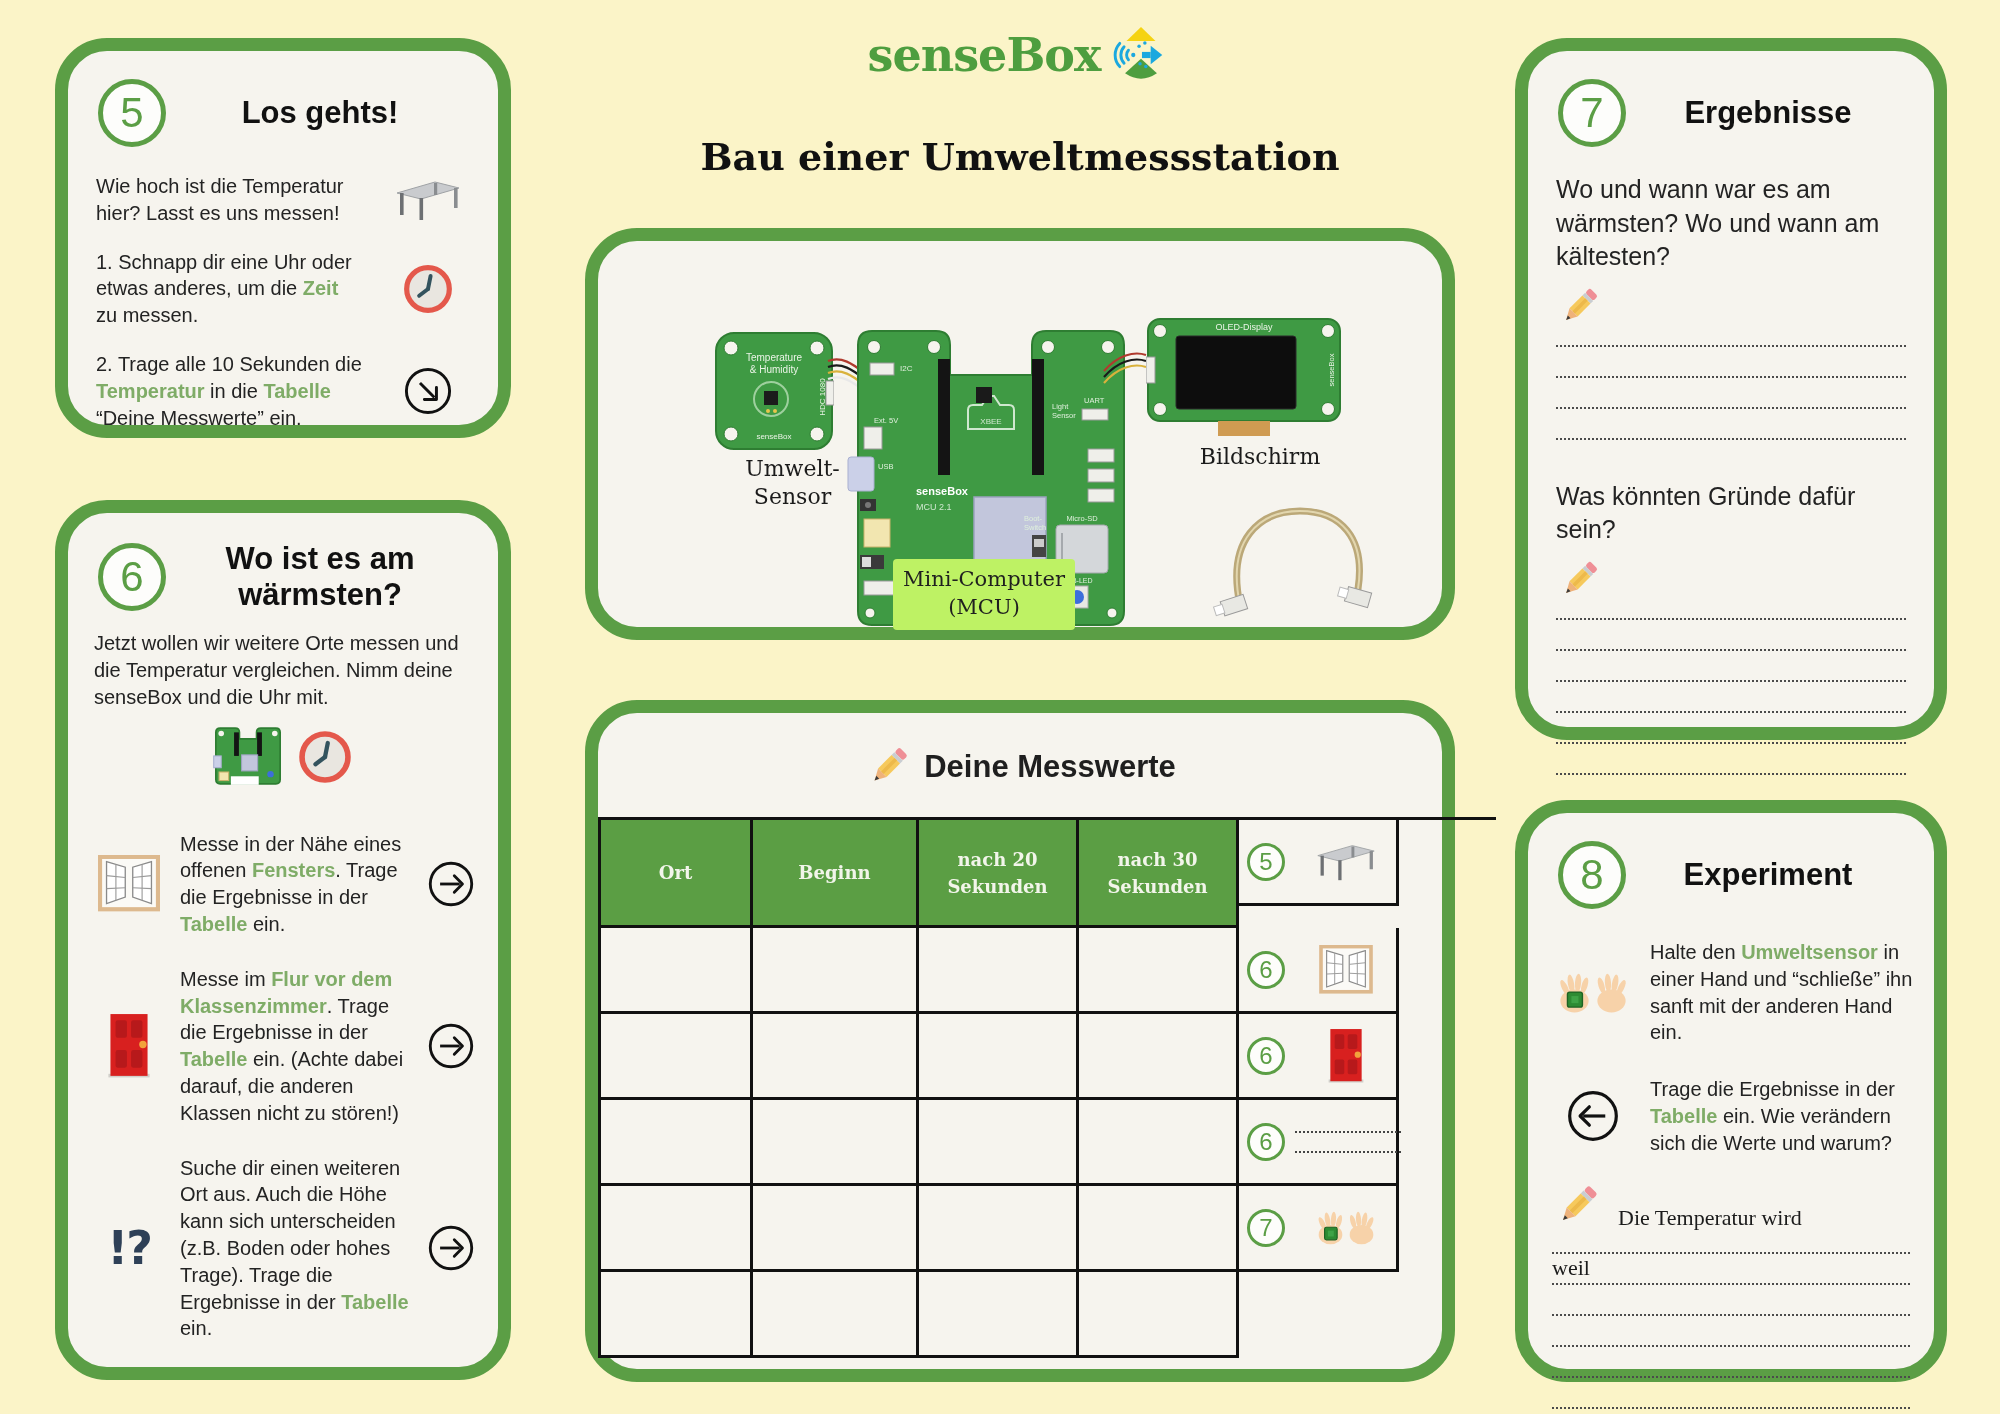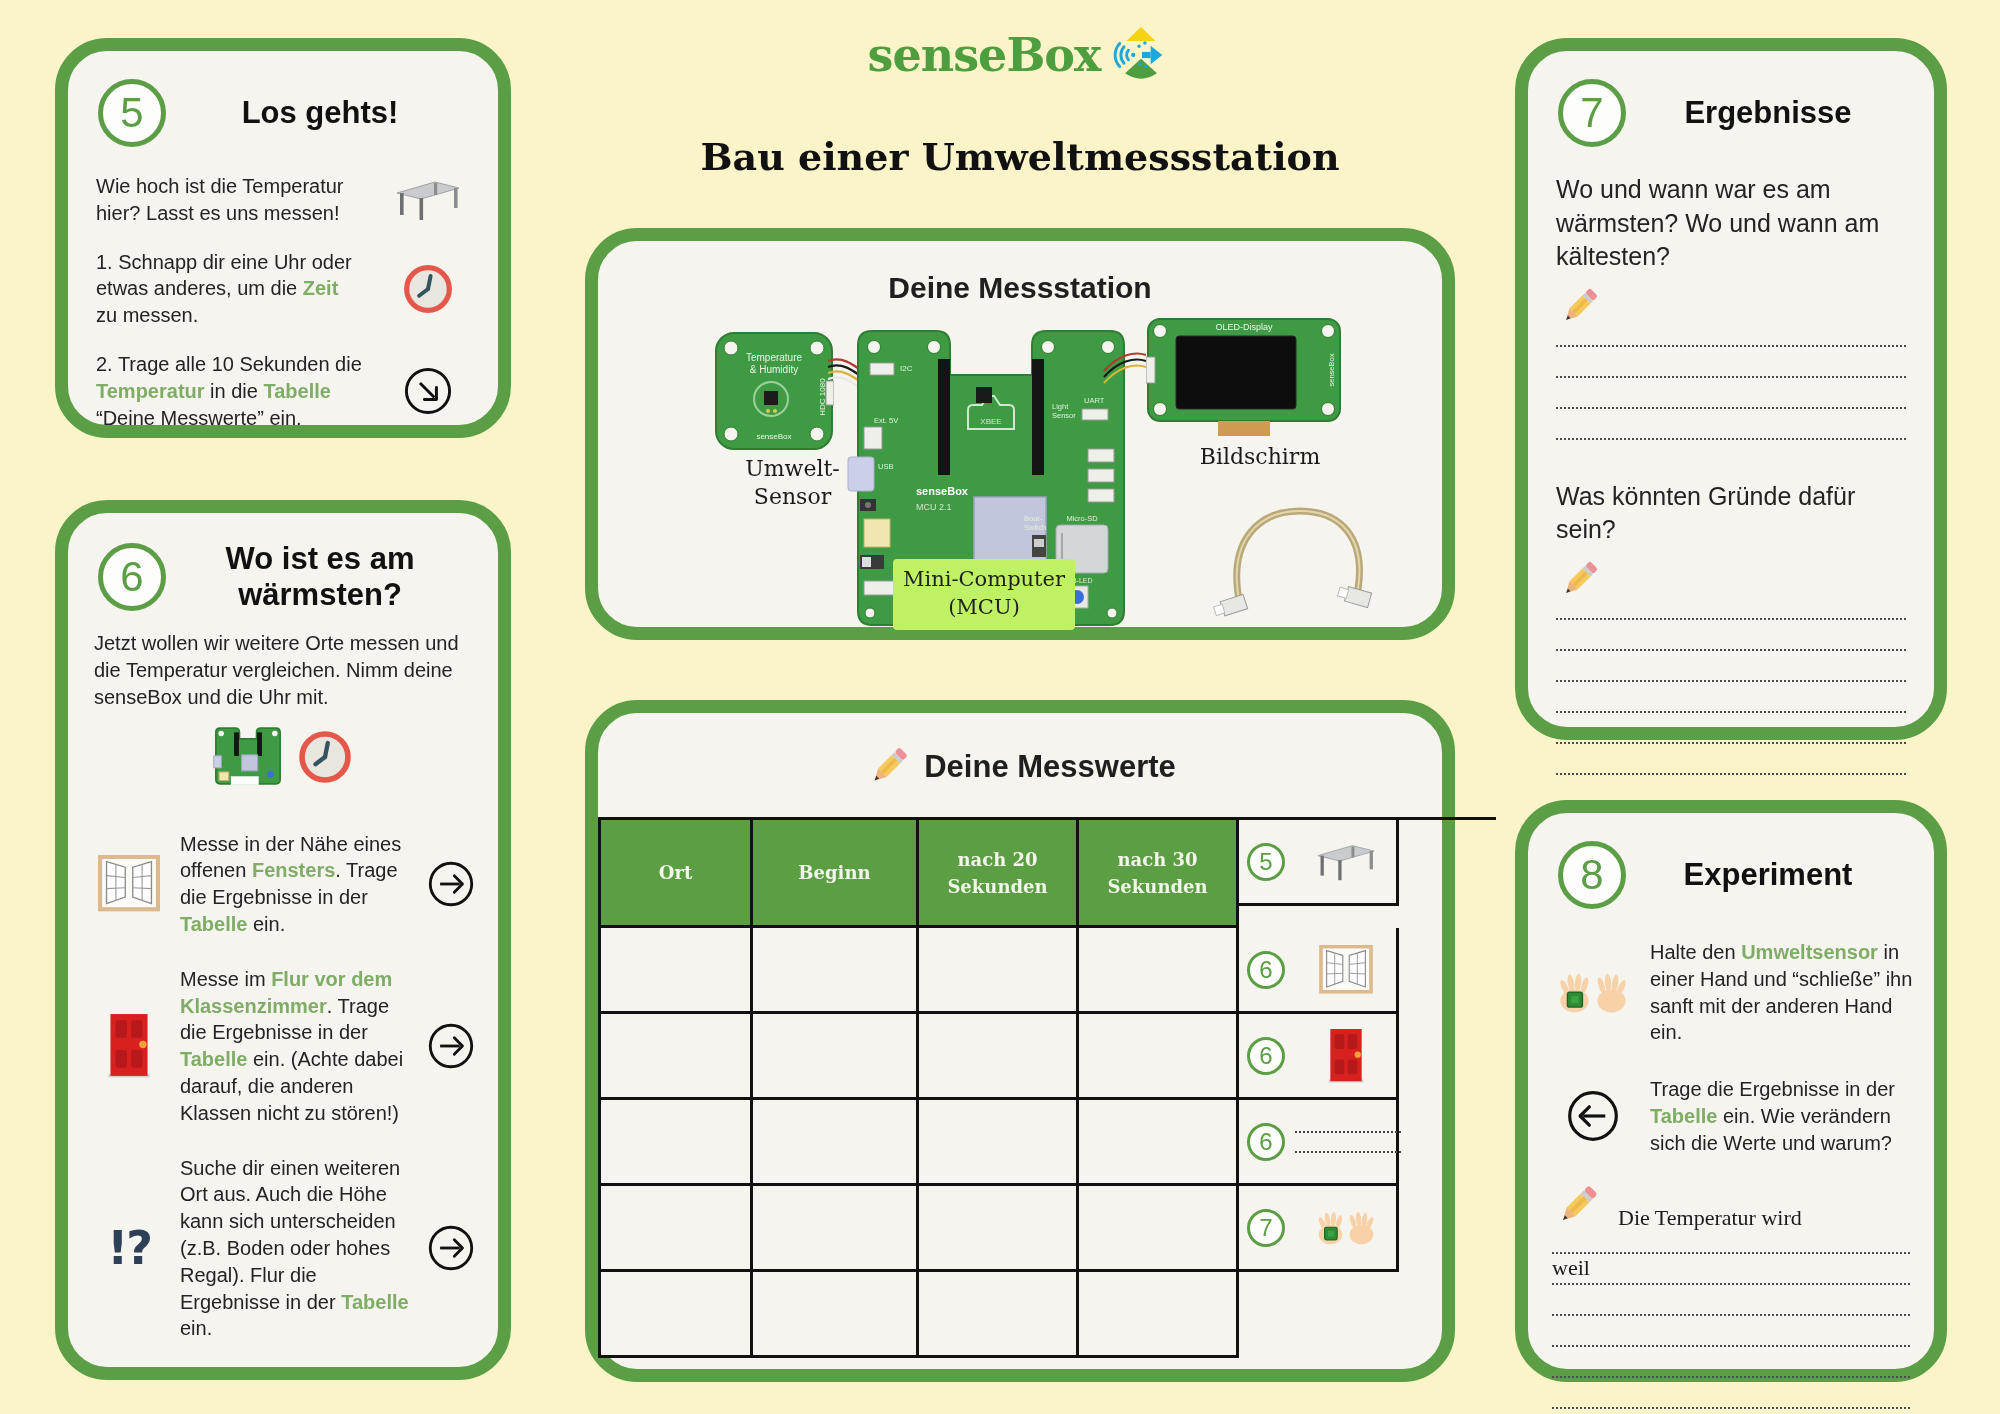--- a/index.html
+++ b/index.html
@@ -301,31 +301,30 @@
       </span>
     <p class="txt"><span>Messe im </span><span class="hl">Flur vor dem Klassenzimmer</span><span>. Trage die Ergebnisse in der </span><span class="hl">Tabelle</span><span> ein. (Achte dabei darauf, die anderen Klassen nicht zu stören!)</span></p>
     <span class="icon-slot">
         <svg width="48" height="48" viewBox="0 0 44 44">
           <use href="#ico-arrow"></use>
         </svg>
       </span>
   </div>
   <div class="item">
     <span class="icon-slot bangq">!?</span>
-    <p class="txt"><span>Suche dir einen weiteren Ort aus. Auch die Höhe kann sich unterscheiden (z.B. Boden oder hohes Regal). Flur die Ergebnisse in der </span><span class="hl">Tabelle</span><span> ein.</span></p>
+    <p class="txt"><span>Suche dir einen weiteren Ort aus. Auch die Höhe kann sich unterscheiden (z.B. Boden oder hohes Trage). Trage die Ergebnisse in der </span><span class="hl">Tabelle</span><span> ein.</span></p>
     <span class="icon-slot">
         <svg width="48" height="48" viewBox="0 0 44 44">
           <use href="#ico-arrow"></use>
         </svg>
       </span>
   </div>
 </section>
 
 <section class="panel" id="station">
-  <div class="station-title">Deine Messstation</div>
 
   <svg class="hw" style="left:116px;top:90px" width="120" height="120" viewBox="0 0 120 120">
     <rect x="2" y="2" width="116" height="116" rx="18" fill="#3F9A44" stroke="#2E7D32" stroke-width="2"></rect>
     <circle cx="17" cy="17" r="7" fill="#F6F4EE" stroke="#2E7D32"></circle>
     <circle cx="103" cy="17" r="7" fill="#F6F4EE" stroke="#2E7D32"></circle>
     <circle cx="17" cy="103" r="7" fill="#F6F4EE" stroke="#2E7D32"></circle>
     <circle cx="103" cy="103" r="7" fill="#F6F4EE" stroke="#2E7D32"></circle>
     <text x="60" y="30" font-size="10" fill="#EAF4E6" text-anchor="middle">Temperature</text>
     <text x="60" y="42" font-size="10" fill="#EAF4E6" text-anchor="middle">&amp; Humidity</text>
     <circle cx="57" cy="68" r="17" fill="none" stroke="#9ED09E" stroke-width="2"></circle>

